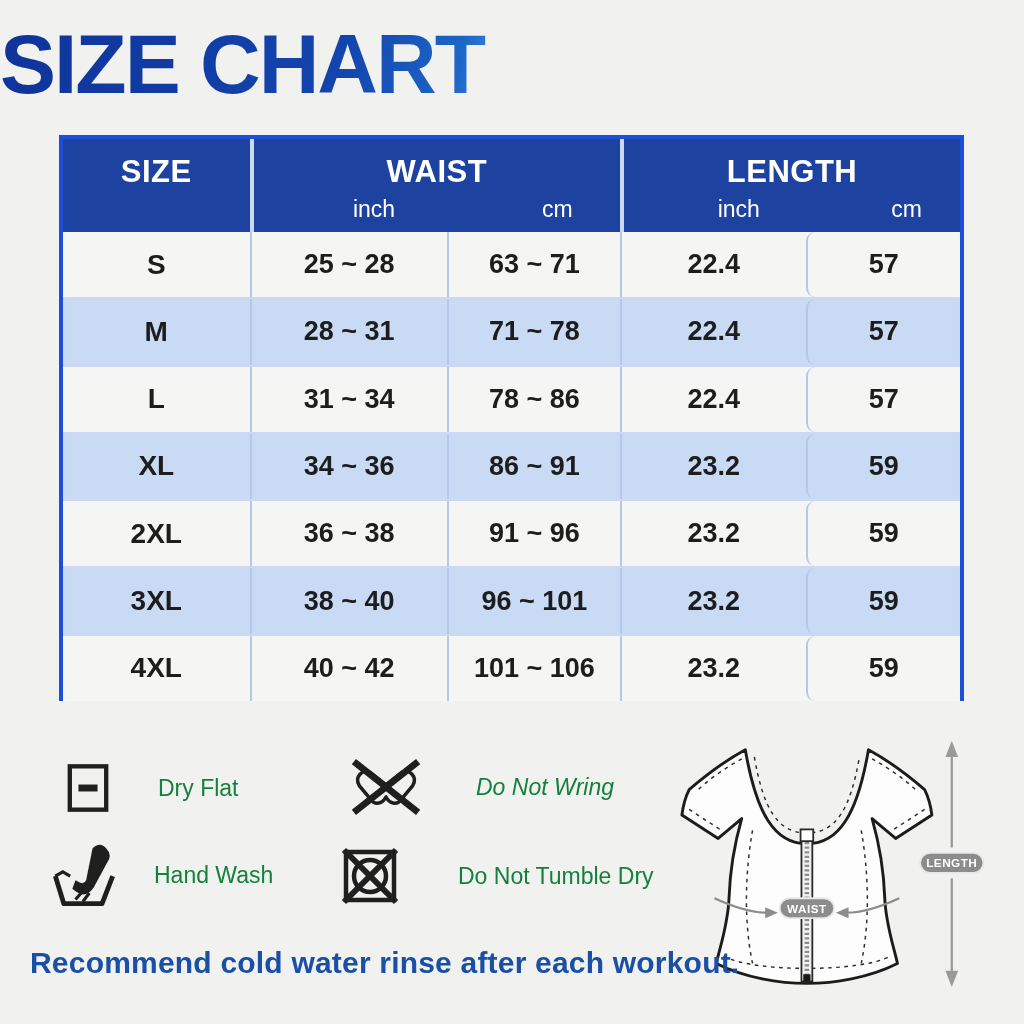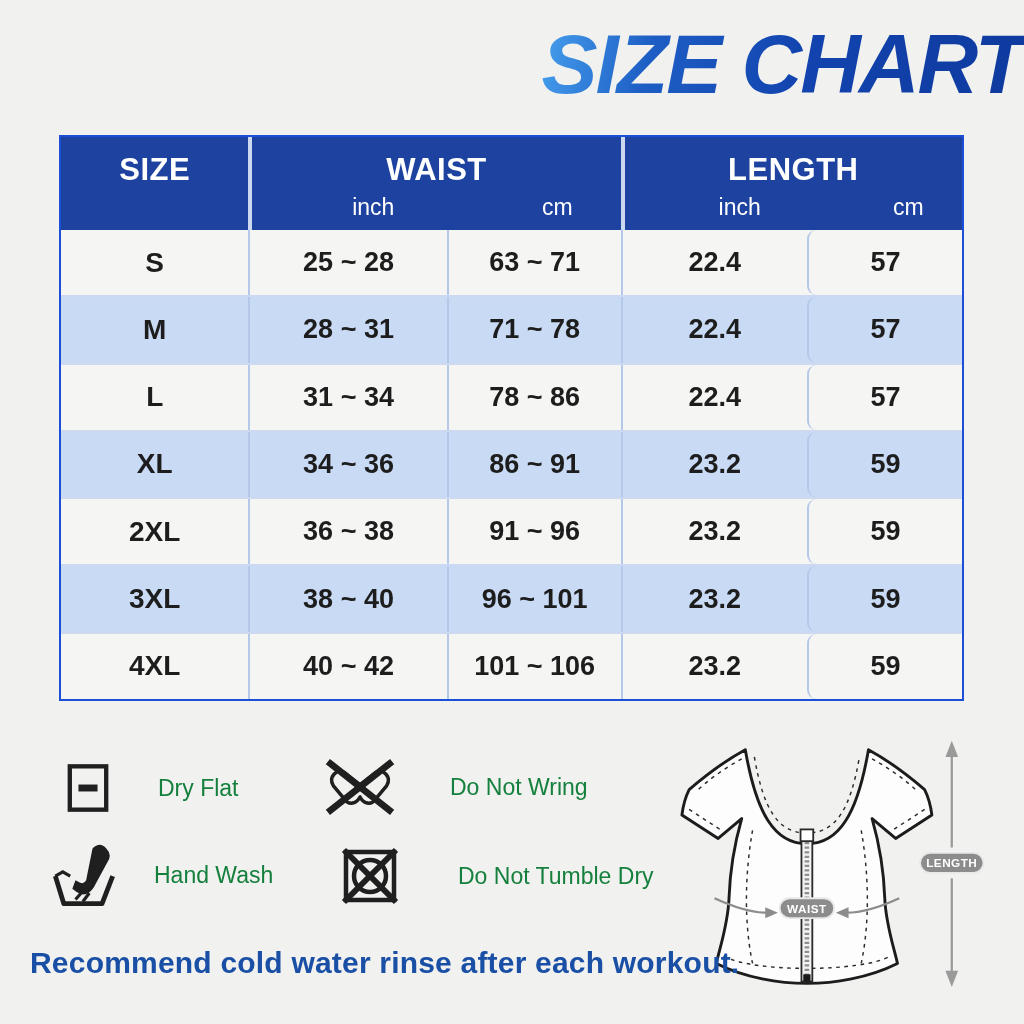--- a/index.html
+++ b/index.html
@@ -7,32 +7,32 @@
     width:1024px;height:1024px;
     background:#f1f1ef;
     font-family:"Liberation Sans",sans-serif;
     position:relative;overflow:hidden;
   }
   .canvas{position:absolute;inset:0;width:1024px;height:1024px;}
 
   
   .title{
     position:absolute;top:16px;left:0;width:1024px;
-    text-align:right;
-    font-size:84px;font-weight:bold;font-style:italic;
+    text-align:left;
+    font-size:84px;font-weight:bold;
     letter-spacing:-2px;
     background:linear-gradient(102deg,#0f339a 0%,#1345ae 34%,#1d66c8 45%,#47a0ee 52%,#1d5ec4 63%,#1243ae 78%,#0e3a9e 100%);
     -webkit-background-clip:text;background-clip:text;
     -webkit-text-fill-color:transparent;color:transparent;
   }
 
   
   .size-table{
     position:absolute;left:59px;top:135px;width:905px;height:566px;
-    border:2px solid #1d4ed8;box-sizing:border-box;
+    border:4px solid #1d4ed8;box-sizing:border-box;
     background:#f5f5f3;
   }
   .thead{
     display:flex;height:93px;background:#1d429f;color:#fff;
   }
   .hgroup{box-sizing:border-box;display:flex;flex-direction:column;align-items:center;padding-top:15px;}
   .hgroup.g1{width:20.8%;}
   .hgroup.g2{width:41.3%;border-left:4px solid #ccd8ef;}
   .hgroup.g3{width:37.9%;border-left:4px solid #ccd8ef;}
   .hlabel{font-size:31px;font-weight:bold;letter-spacing:.5px;}
@@ -53,21 +53,21 @@
   .tcell.c1{width:20.8%;font-size:28px;}
   .tcell.c2{width:22.0%;border-left:2px solid #b5c8e9;}
   .tcell.c3{width:19.3%;border-left:2px solid #b5c8e9;}
   .tcell.c4{width:20.7%;border-left:2px solid #b5c8e9;}
   .tcell.c5{width:17.2%;border-left:2px solid #b5c8e9;border-radius:9px;}
 
   
   .care-item{position:absolute;display:flex;align-items:center;}
   .care-label{font-size:23px;color:#15803d;}
   .ci-dryflat{left:62px;top:758px;}
-  .ci-wring{left:322px;top:756px;}
+  .ci-wring{left:348px;top:756px;font-style:italic;}
   .ci-handwash{left:50px;top:842px;}
   .ci-tumble{left:338px;top:844px;}
   .ci-dryflat .care-label{margin-left:44px;}
   .ci-wring .care-label{margin-left:52px;}
   .ci-handwash .care-label{margin-left:36px;}
   .ci-tumble .care-label{margin-left:56px;}
 
   
   .garment{position:absolute;left:662px;top:726px;}
   .footnote{

